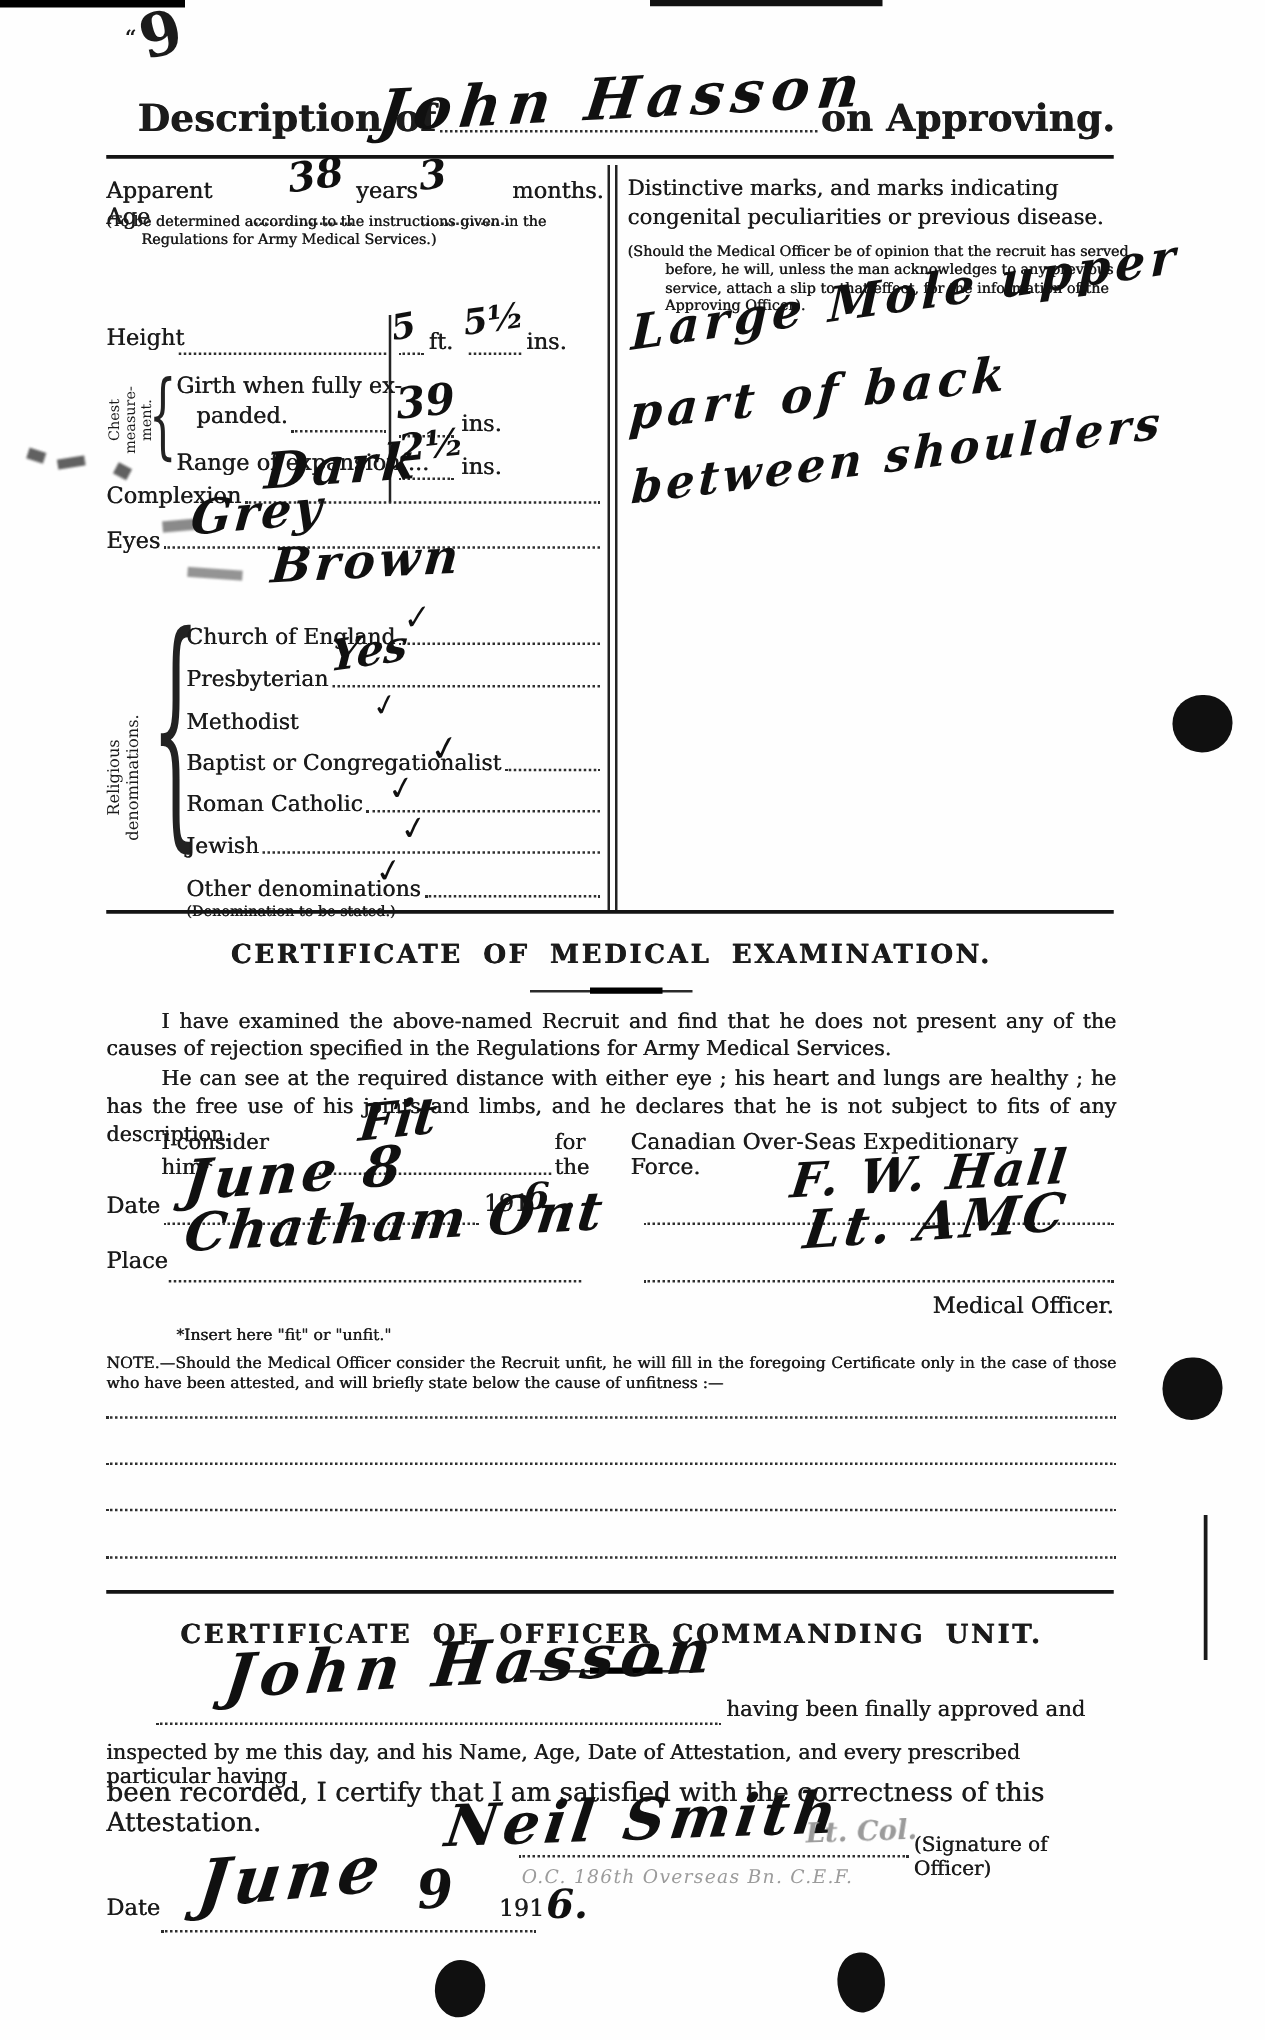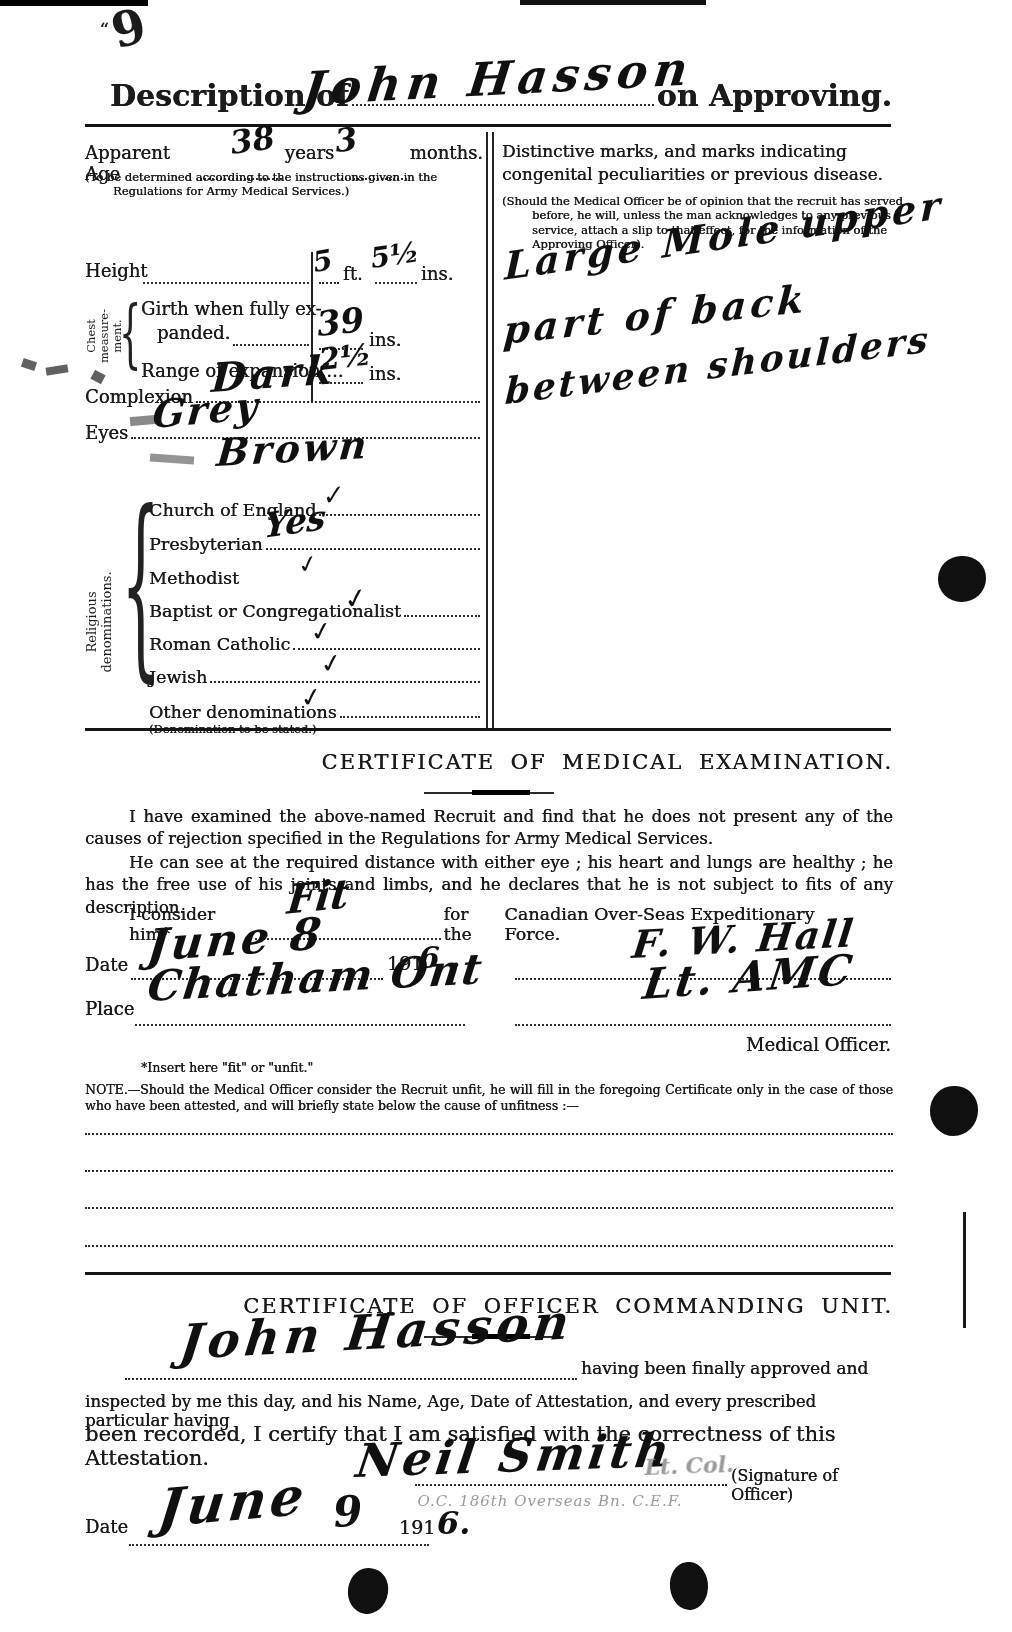--- a/index.html
+++ b/index.html
@@ -15,21 +15,21 @@
   .fdots{flex:1;border-bottom:2px dotted #2e2e2e;height:3px;align-self:flex-end;margin:0 3px 4px 3px;}
   .dotseg{display:inline-block;border-bottom:2px dotted #2e2e2e;height:3px;align-self:flex-end;margin:0 3px 4px 3px;}
   .rule{position:absolute;background:#141414;}
   .lbl{font-size:18px;}
   .small{font-size:11.5px;line-height:1.25;}
   .vlabel{position:absolute;text-align:center;font-size:11.5px;line-height:1.12;transform:rotate(-90deg);}
   .brace{position:absolute;font-weight:400;color:#222;transform-origin:top left;line-height:1;}
   .divider{position:absolute;width:130px;height:6px;}
   .divider::before{content:"";position:absolute;left:0;right:0;top:2px;height:2px;background:#2a2a2a;}
   .divider::after{content:"";position:absolute;left:48px;width:58px;top:0;height:5px;background:#000;}
-  .sect-title{position:absolute;width:100%;text-align:right;font-size:21px;font-weight:400;
+  .sect-title{position:absolute;width:100%;text-align:center;font-size:21px;font-weight:700;
               letter-spacing:2px;word-spacing:7px;}
   .para{position:absolute;width:808px;font-size:16.5px;line-height:1.36;text-align:justify;text-indent:44px;}
   .hole{position:absolute;background:#101010;border-radius:50% 48% 52% 50%;}
   .smudge{position:absolute;background:#2d2d2d;opacity:.75;filter:blur(0.7px);}
   .stamp{color:#9b9b9b;filter:blur(0.4px);}
 </style>
 </head>
 <body>
 
 <div class="page">

